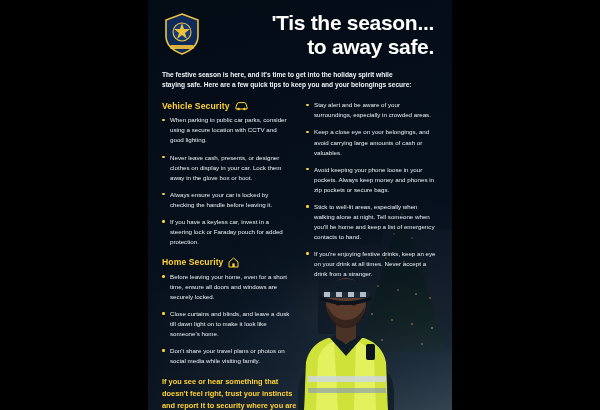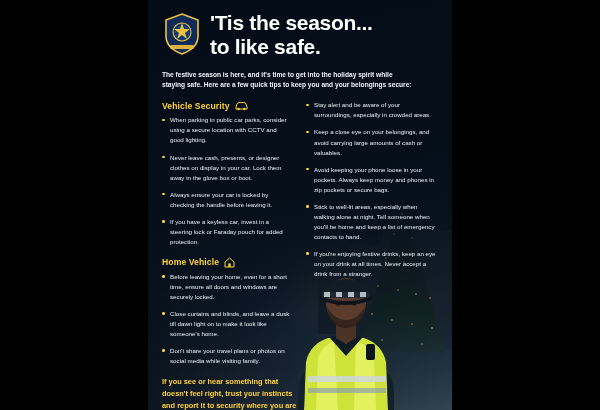--- a/index.html
+++ b/index.html
@@ -137,20 +137,21 @@
     gap: 8px;
   }
   .crest {
     width: 40px;
     height: 44px;
     flex: 0 0 auto;
     margin-top: 2px;
   }
   .titles {
     flex: 1 1 auto;
+    text-align: right;
     padding-right: 4px;
   }
   .title-1 {
     font-size: 21px;
     font-weight: bold;
     letter-spacing: -0.3px;
     line-height: 1.04;
     color: #ffffff;
     margin: 2px 0 0 0;
   }
@@ -284,21 +285,21 @@
       <div class="header">
 
         <svg class="crest" viewBox="0 0 40 44">
           <path d="M20 2 L36 8 L36 24 Q36 36 20 42 Q4 36 4 24 L4 8 Z" fill="#0e2a5a" stroke="#f0c23a" stroke-width="1.6"></path>
           <circle cx="20" cy="20" r="9" fill="#143a78" stroke="#f0c23a" stroke-width="1.1"></circle>
           <path d="M20 11 L22 17 L28 17 L23 21 L25 27 L20 23 L15 27 L17 21 L12 17 L18 17 Z" fill="#f0c23a"></path>
           <rect x="8" y="33" width="24" height="4" rx="1.6" fill="#f0c23a" opacity="0.9"></rect>
         </svg>
         <div class="titles">
           <div class="title-1">'Tis the season...</div>
-          <div class="title-2">to like safe.</div>
+          <div class="title-2">to away safe.</div>
         </div>
       </div>
 
       <div class="intro">The festive season is here, and it's time to get into the holiday spirit while staying safe. Here are a few quick tips to keep you and your belongings secure:</div>
 
       <div class="cols">
 
         <div class="col">
 
           <div class="sec-head">
@@ -310,21 +311,21 @@
             </svg>
           </div>
           <ul class="tips">
             <li>When parking in public car parks, consider using a secure location with CCTV and good lighting.</li>
             <li>Never leave cash, presents, or designer clothes on display in your car. Lock them away in the glove box or boot.</li>
             <li>Always ensure your car is locked by checking the handle before leaving it.</li>
             <li>If you have a keyless car, invest in a steering lock or Faraday pouch for added protection.</li>
           </ul>
 
           <div class="sec-head">
-            <span class="sec-title">Home Vehicle</span>
+            <span class="sec-title">Home Security</span>
             <svg class="sec-icon" width="11" height="11" viewBox="0 0 11 11">
               <path d="M1 5 L5.5 1 L10 5 L10 10 L1 10 Z" fill="none" stroke="#ffd233" stroke-width="1"></path>
               <rect x="4.3" y="6.4" width="2.4" height="3.6" fill="#ffd233"></rect>
             </svg>
           </div>
           <ul class="tips">
             <li>Before leaving your home, even for a short time, ensure all doors and windows are securely locked.</li>
             <li>Close curtains and blinds, and leave a dusk till dawn light on to make it look like someone's home.</li>
             <li>Don't share your travel plans or photos on social media while visiting family.</li>
           </ul>

